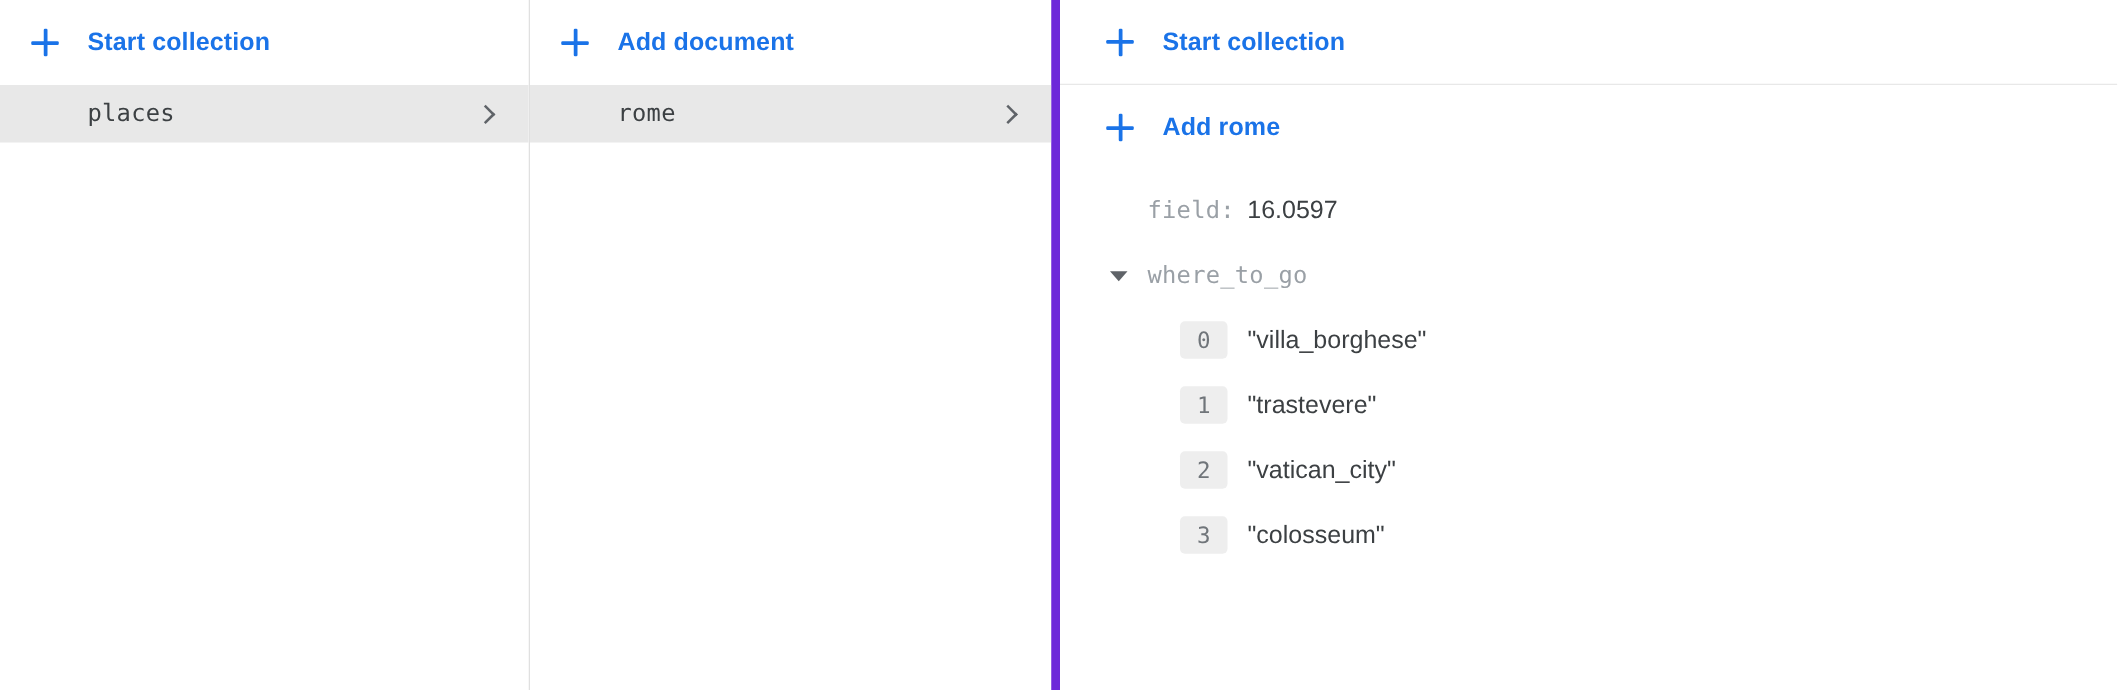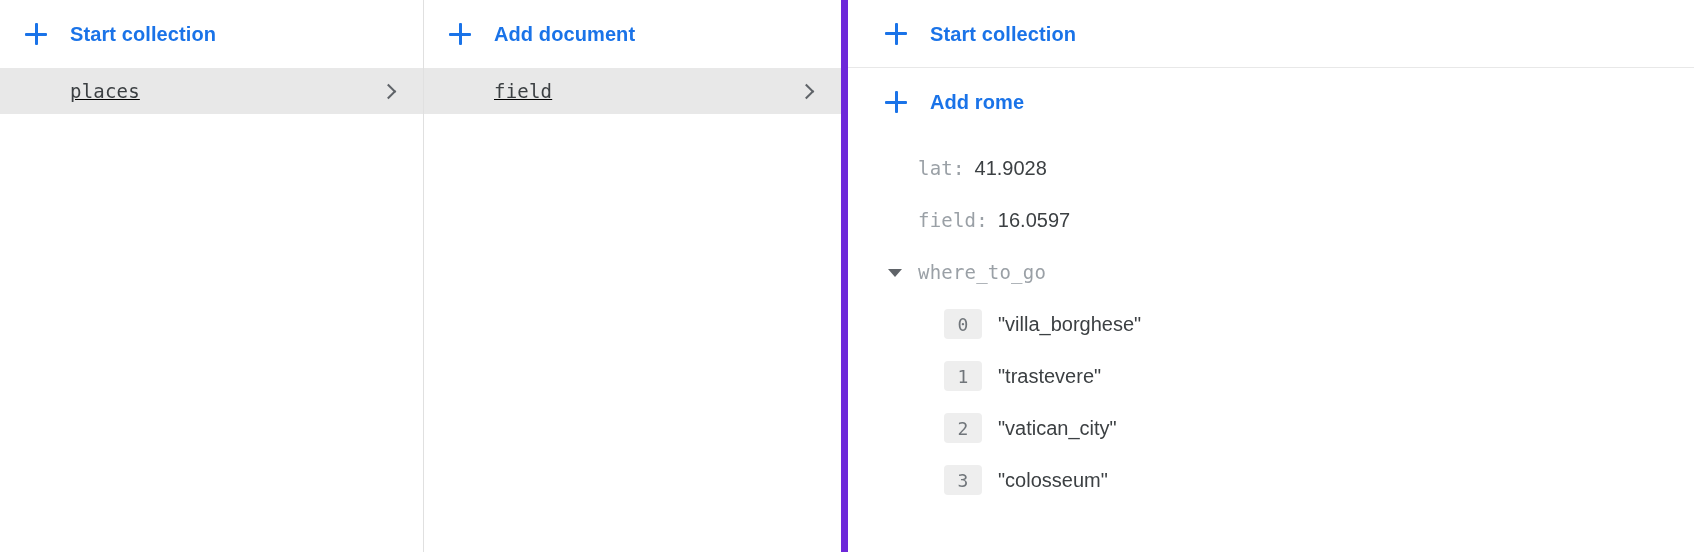--- a/index.html
+++ b/index.html
@@ -76,21 +76,20 @@
   
   .list-row {
     display: flex;
     align-items: center;
     height: 46px;
     padding-left: 70px;
     padding-right: 26px;
     cursor: pointer;
     box-sizing: border-box;
     background: transparent;
-    text-decoration: underline;
   }
   .list-row.selected { background: #e8e8e8; }
 
   .list-label {
     font-family: "DejaVu Sans Mono", "Liberation Mono", monospace;
     font-size: 19px;
     color: #3c4043;
     letter-spacing: 0.2px;
     flex: 1 1 auto;
     white-space: nowrap;
@@ -210,45 +209,40 @@
 
   <div class="panel panel-documents">
 
     <div class="action-row">
       <span class="plus-icon"></span>
       <span class="action-label">Add document</span>
     </div>
 
 
     <div class="list-row selected">
-      <span class="list-label">field</span>
+      <span class="list-label">rome</span>
       <span class="chevron-icon"></span>
     </div>
 
   </div>
 
   <div class="panel panel-fields">
 
     <div class="action-row with-divider">
       <span class="plus-icon"></span>
       <span class="action-label">Start collection</span>
     </div>
 
     <div class="action-row">
       <span class="plus-icon"></span>
       <span class="action-label">Add rome</span>
     </div>
 
     <div class="fields-body">
 
-      <div class="field-row">
-        <span class="field-caret empty"></span>
-        <span class="field-key">lat:</span>
-        <span class="field-value">41.9028</span>
-      </div>
 
       <div class="field-row">
         <span class="field-caret empty"></span>
         <span class="field-key">field:</span>
         <span class="field-value">16.0597</span>
       </div>
 
       <div class="field-row">
         <span class="field-caret expanded"></span>
         <span class="field-key">where_to_go</span>

